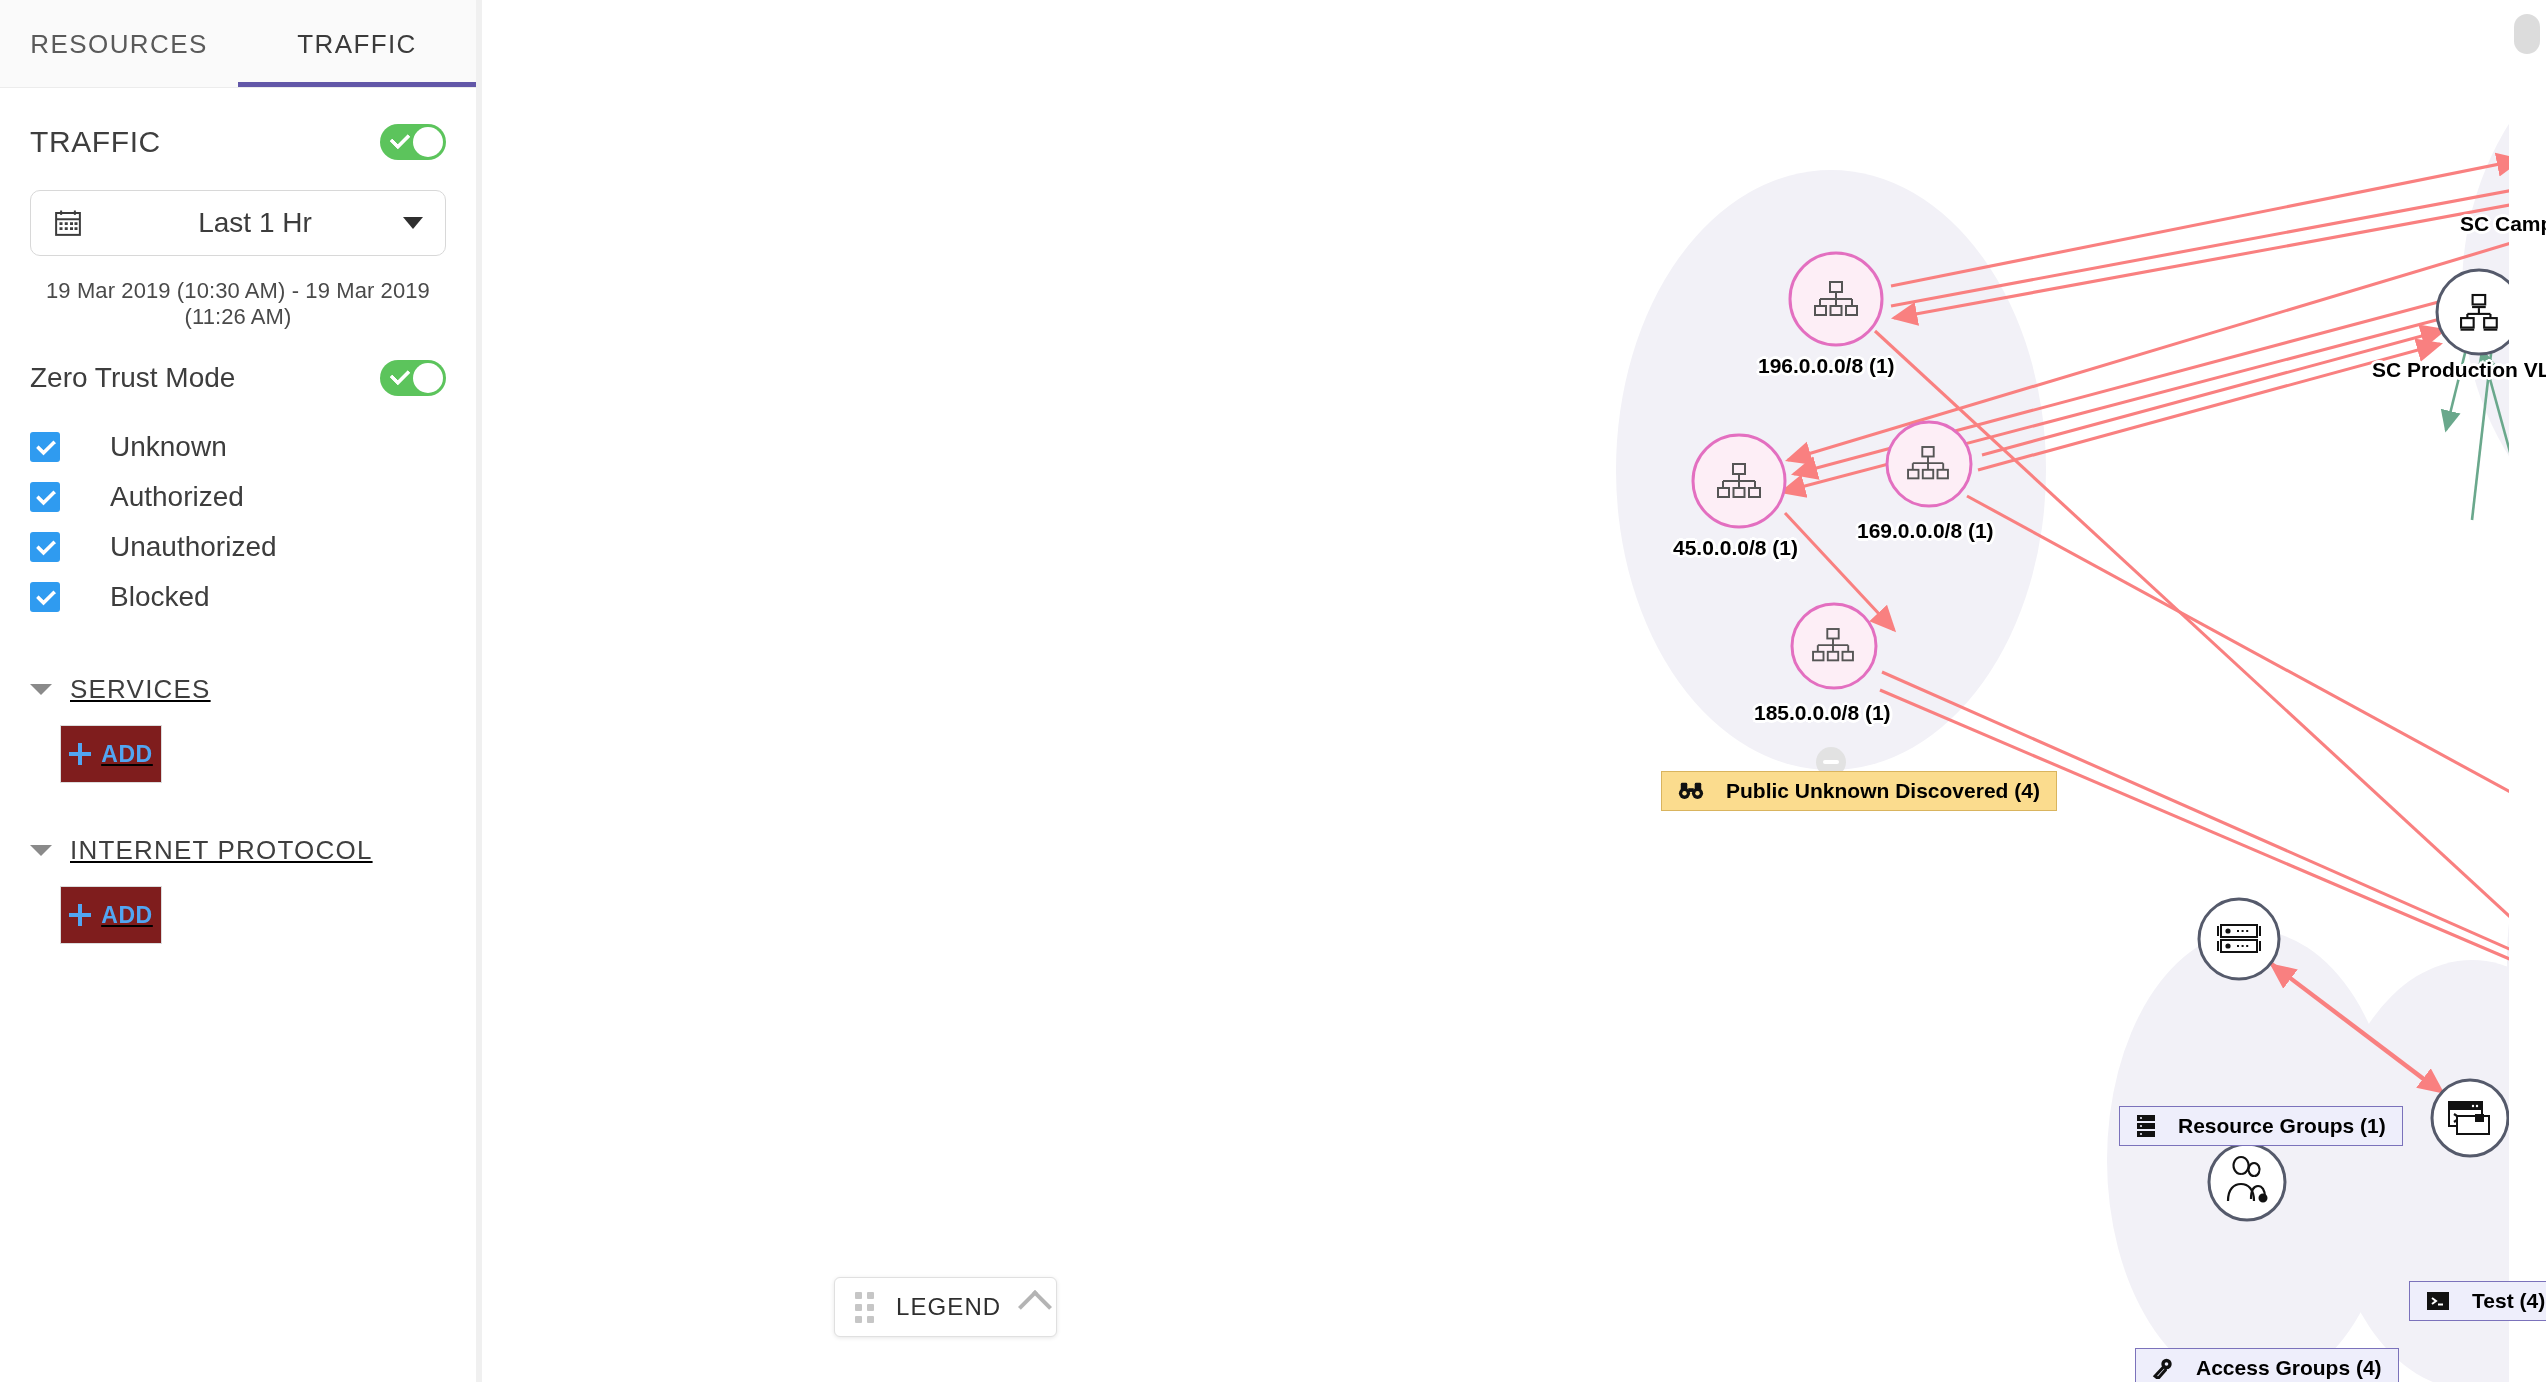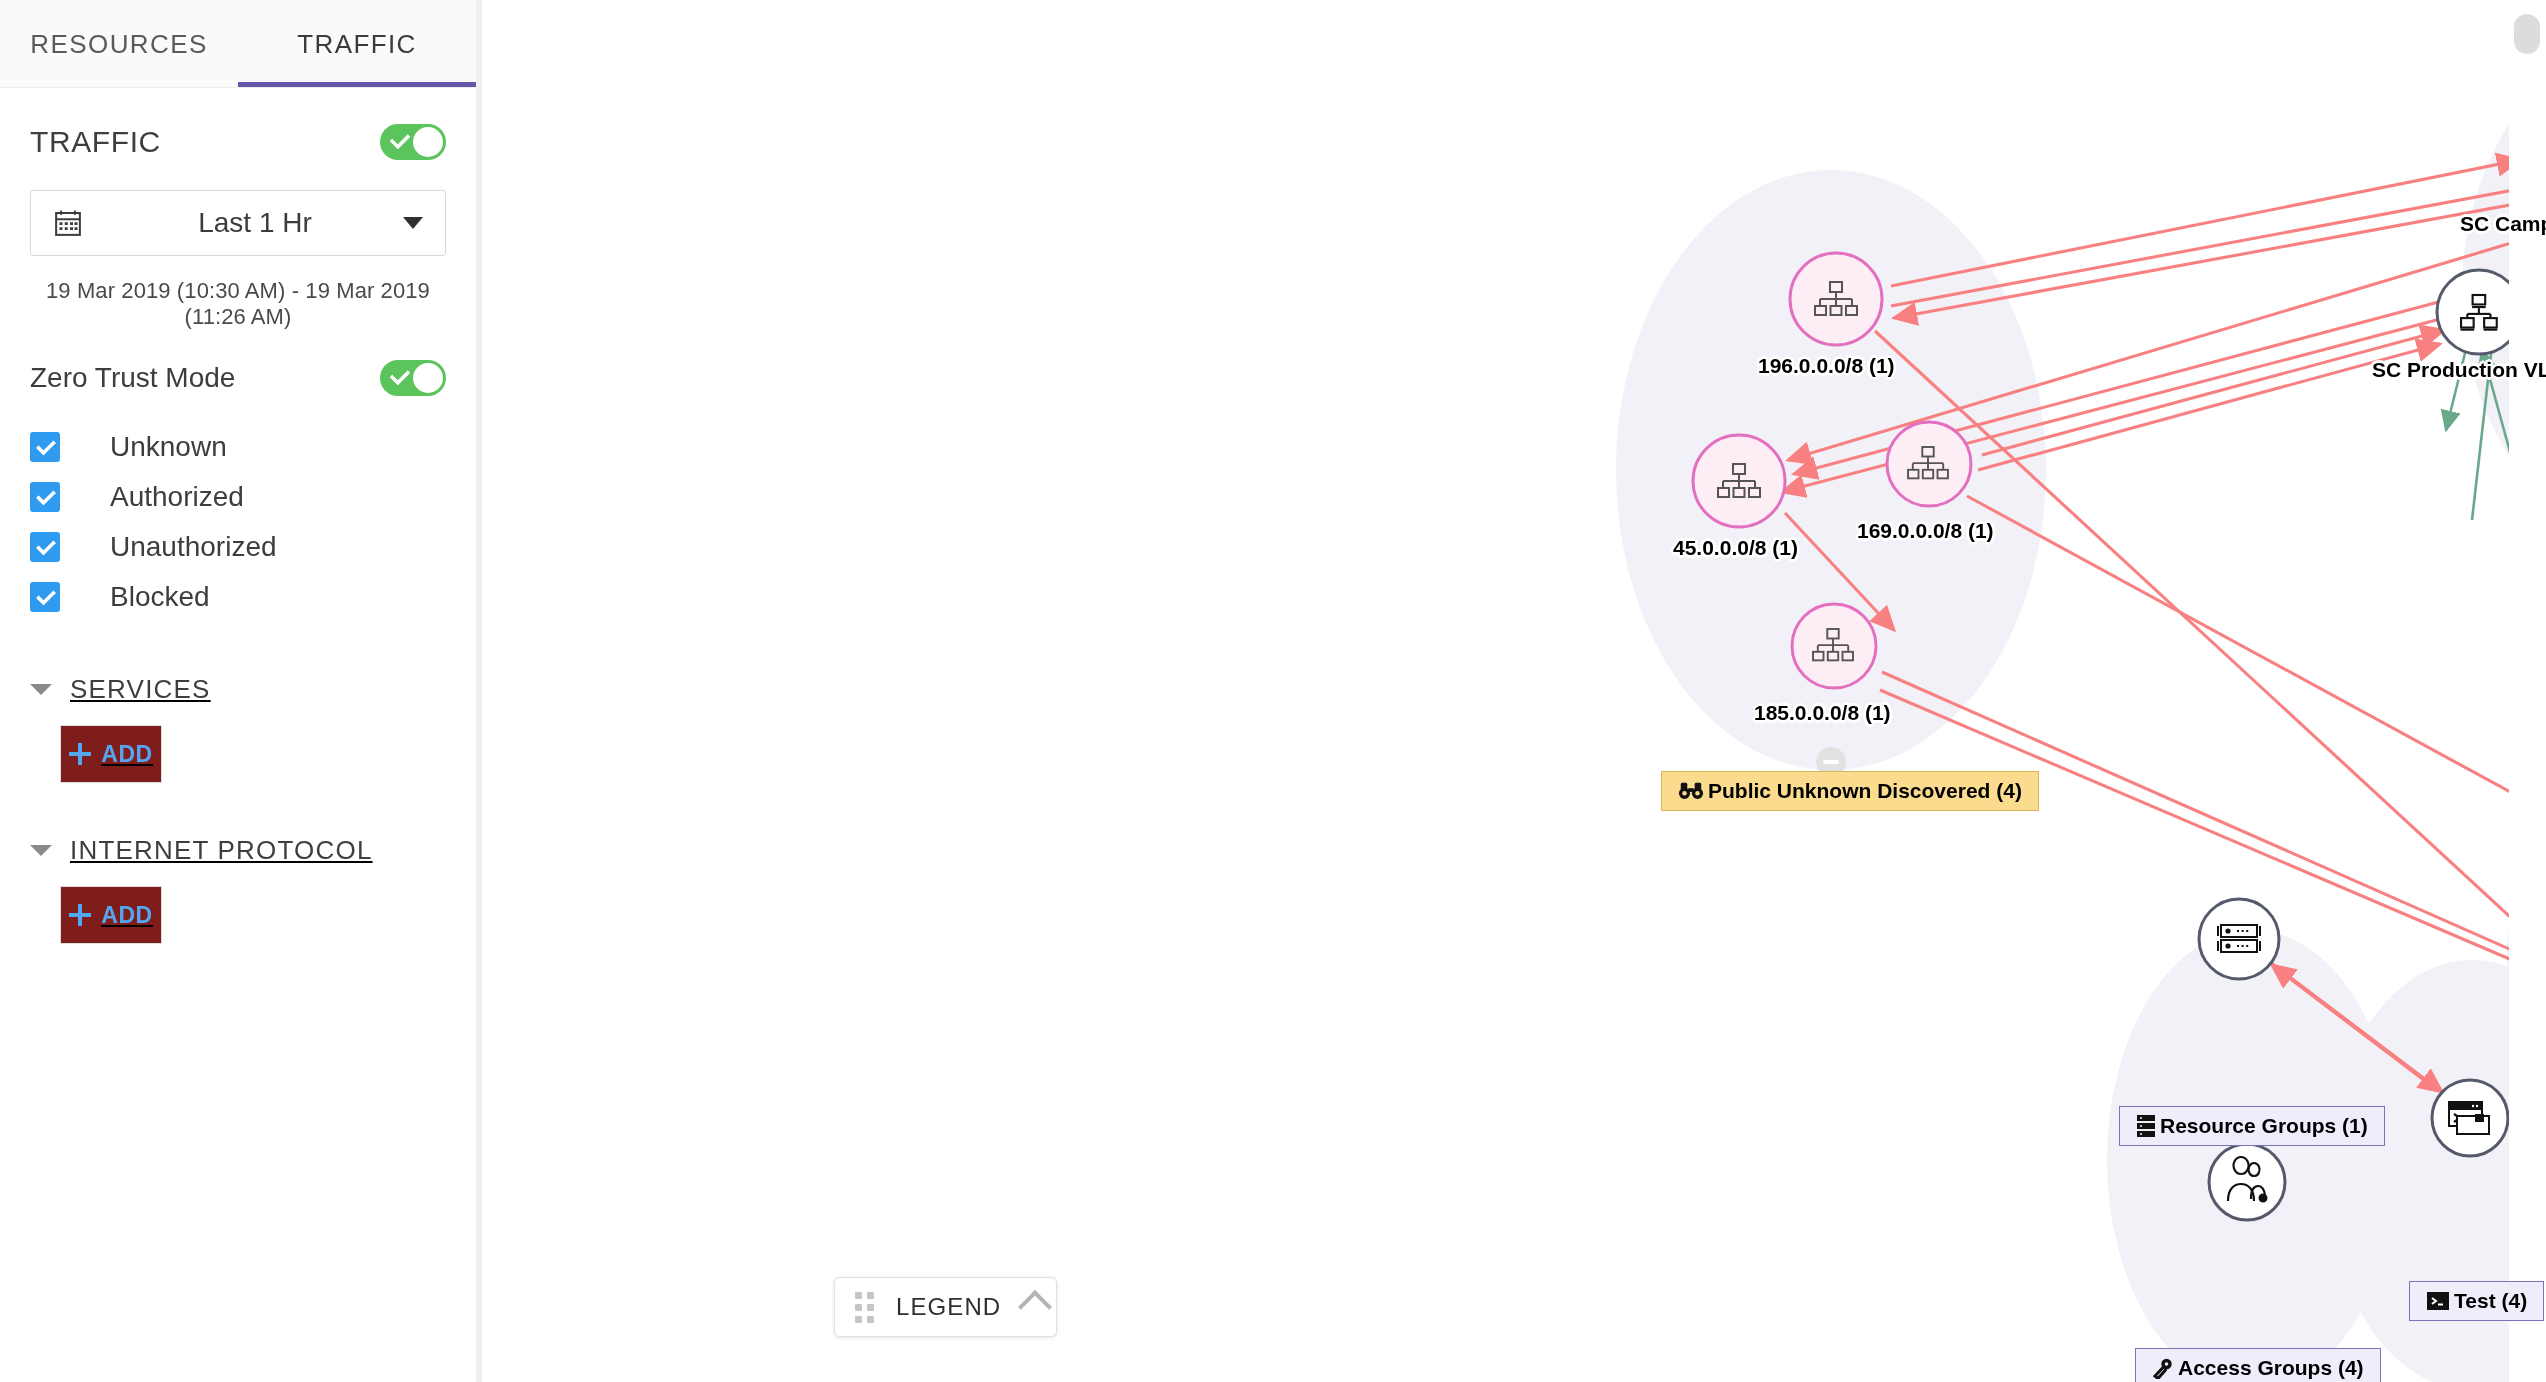--- a/index.html
+++ b/index.html
@@ -52,21 +52,21 @@
     border-radius:50%;background:#ffffff;
   }
   .toggle .tick{
     position:absolute;left:11px;top:9px;width:14px;height:8px;
     border-left:4px solid #fff;border-bottom:4px solid #fff;
     transform:rotate(-45deg);border-radius:1px;
   }
 
   
   .datepicker{
-    margin-top:30px;height:66px;border:1px solid #d8d8d8;border-radius:3px;
+    margin-top:30px;height:66px;border:1px solid #d8d8d8;border-radius:10px;
     display:flex;align-items:center;padding:0 22px;box-sizing:border-box;
     cursor:pointer;background:#fff;
   }
   .datepicker .cal{width:30px;height:30px;flex:0 0 auto;margin-right:24px;}
   .datepicker .dplabel{font-size:28px;color:#3c3c3c;flex:1;}
   .caret-down{
     width:0;height:0;border-left:10px solid transparent;border-right:10px solid transparent;
     border-top:12px solid #2f2f2f;
   }
   .daterange{font-size:22px;color:#4a4a4a;margin-top:22px;letter-spacing:.1px;}
@@ -123,21 +123,21 @@
     position:absolute;font-size:21px;font-weight:bold;color:#000;
     white-space:nowrap;
     text-shadow:
       -2px -2px 0 #fff, 2px -2px 0 #fff, -2px 2px 0 #fff, 2px 2px 0 #fff,
       0 3px 0 #fff, 0 -3px 0 #fff, 3px 0 0 #fff, -3px 0 0 #fff;
     pointer-events:none;
   }
 
   
   .cbadge{
-    position:absolute;display:flex;align-items:center;gap:4px;
+    position:absolute;display:flex;align-items:center;gap:22px;
     padding:7px 16px;font-size:21px;font-weight:bold;color:#000;
     border:1px solid #7b72bb;background:#eeeefb;white-space:nowrap;cursor:pointer;
   }
   .cbadge.amber{background:#fbdc8e;border-color:#d9b45e;}
 
   
   .legend{
     position:absolute;left:352px;top:1277px;width:223px;height:60px;
     border:1px solid #e0e0e0;border-radius:6px;background:#fff;
     display:flex;align-items:center;padding:0 20px;box-sizing:border-box;

